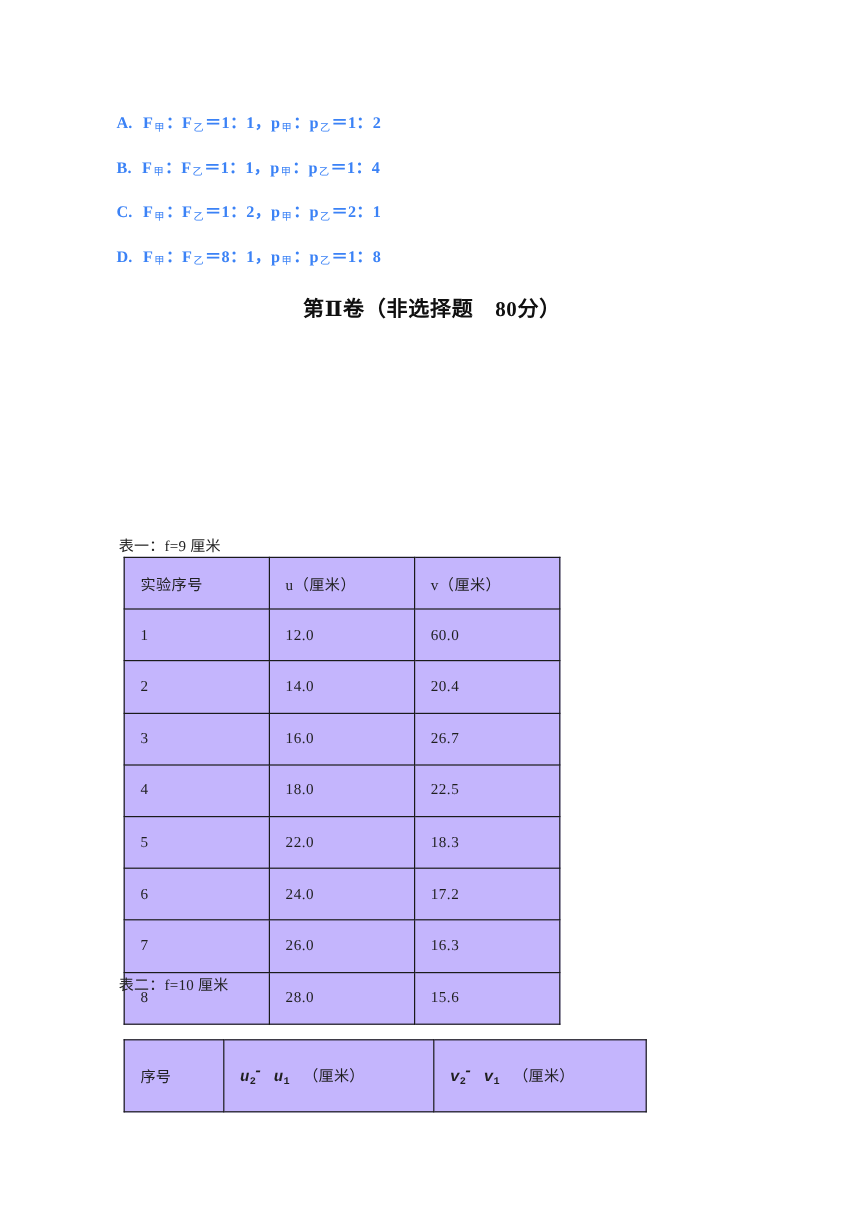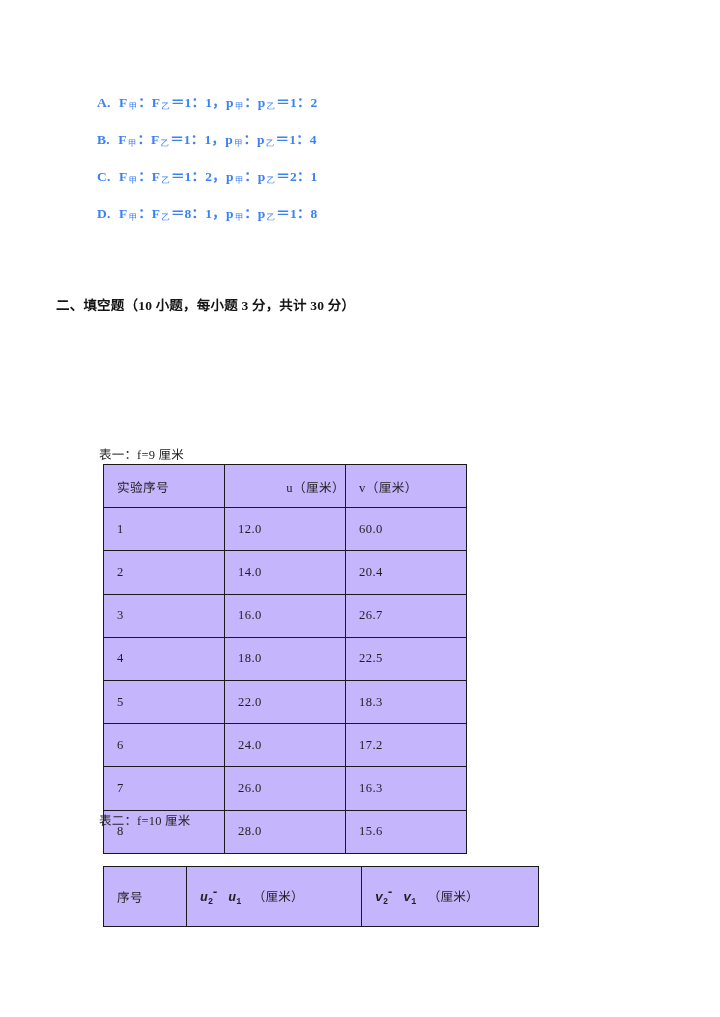--- a/index.html
+++ b/index.html
@@ -127,21 +127,21 @@
     height: 42.2px;
     padding: 0 0 0 13px;
     text-align: left;
     vertical-align: middle;
     font-weight: 400;
     font-size: 12.6px;
     color: #1f1f1f;
     letter-spacing: 0.4px;
   }
   #table-one .col-idx  { width: 107px; }
-  #table-one .col-u    { width: 107px; text-align: right; }
+  #table-one .col-u    { width: 107px; }
   #table-one .col-v    { width: 107px; }
   #table-one thead td {
     font-size: 12.6px;
     font-weight: 400;
   }
   .numcell {
     font-family: "Liberation Serif", serif;
     letter-spacing: 1px;
   }
 
@@ -214,22 +214,22 @@
       <span class="choice-body"><span class="var">F</span><span class="sub">甲</span><span class="colon-full">：</span><span class="var">F</span><span class="sub">乙</span>＝1：2，<span class="var">p</span><span class="sub">甲</span><span class="colon-full">：</span><span class="var">p</span><span class="sub">乙</span>＝2：1</span>
     </div>
 
     <div class="choice-line">
       <span class="choice-label">D.</span>
       <span class="choice-body"><span class="var">F</span><span class="sub">甲</span><span class="colon-full">：</span><span class="var">F</span><span class="sub">乙</span>＝8：1，<span class="var">p</span><span class="sub">甲</span><span class="colon-full">：</span><span class="var">p</span><span class="sub">乙</span>＝1：8</span>
     </div>
 
   </div>
 
-
-  <div class="section-heading">二、填空题（10 小题，每小题 3 分，共计 30 分）</div>
+  <div class="vol-heading">第Ⅱ卷（非选择题　80分）</div>
+
 
 
   <div class="tbl-caption" id="caption-1">表一：f=9 厘米</div>
 
   <table class="data-table" id="table-one">
     <thead>
       <tr>
         <td class="col-idx">实验序号</td>
         <td class="col-u">u（厘米）</td>
         <td class="col-v">v（厘米）</td>

